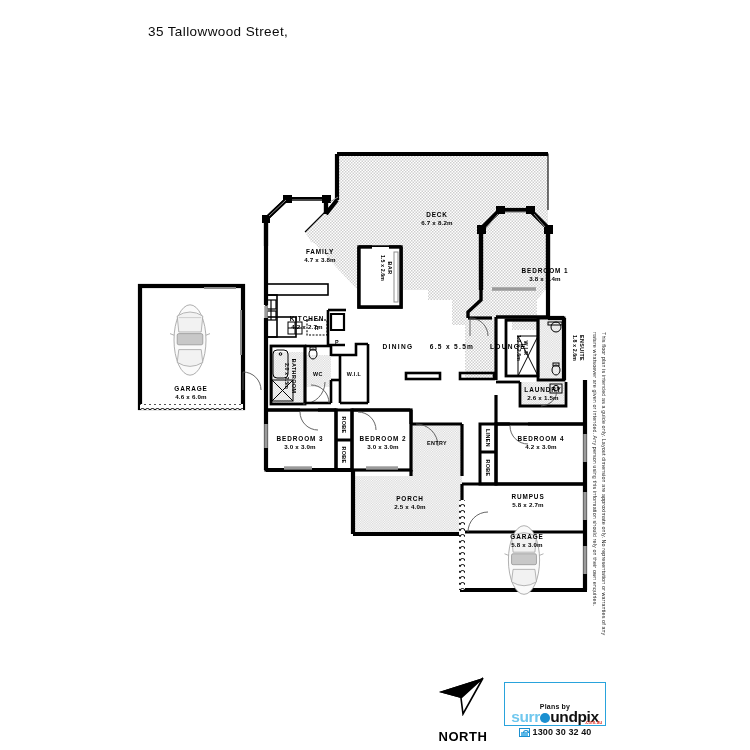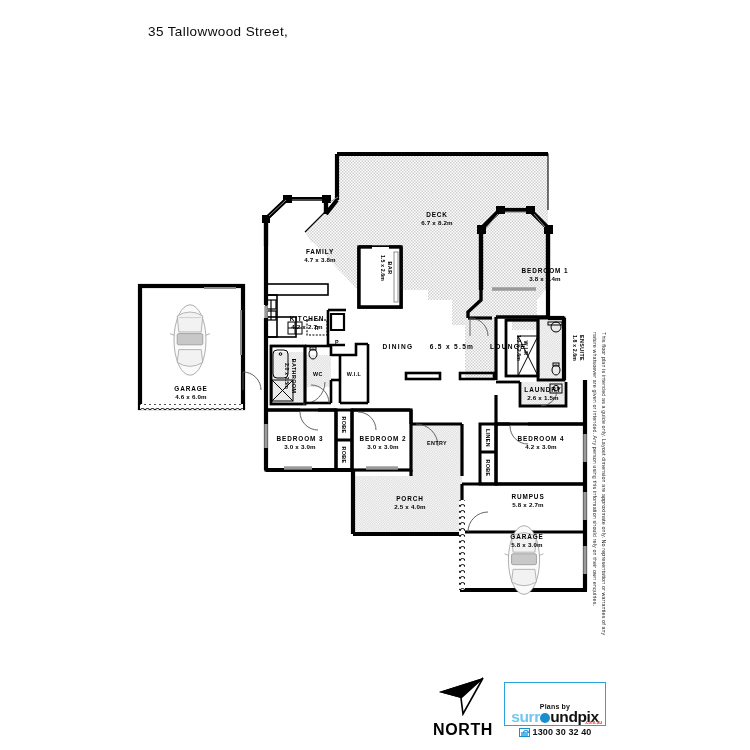--- a/index.html
+++ b/index.html
@@ -56,22 +56,22 @@
   .rot90  { transform: translate(-50%,-50%) rotate(90deg); }
   .norot  { transform: translate(-50%,-50%); }
 
   
   #north-block {
     position: absolute;
     left: 432px; top: 676px;
     width: 62px; text-align: center;
   }
   #north-label {
-    font-size: 16px; font-weight: bold; letter-spacing: 0.6px;
-    color: #000; margin-top: 1px;
+    font-size: 13px; font-weight: bold; letter-spacing: 0.6px;
+    color: #000; margin-top: 9px;
   }
 
   
   #logo-box {
     position: absolute;
     left: 504px; top: 682px;
     width: 102px; height: 44px;
     border: 1.4px solid #29a3dc;
     background: #fff;
     text-align: center;

